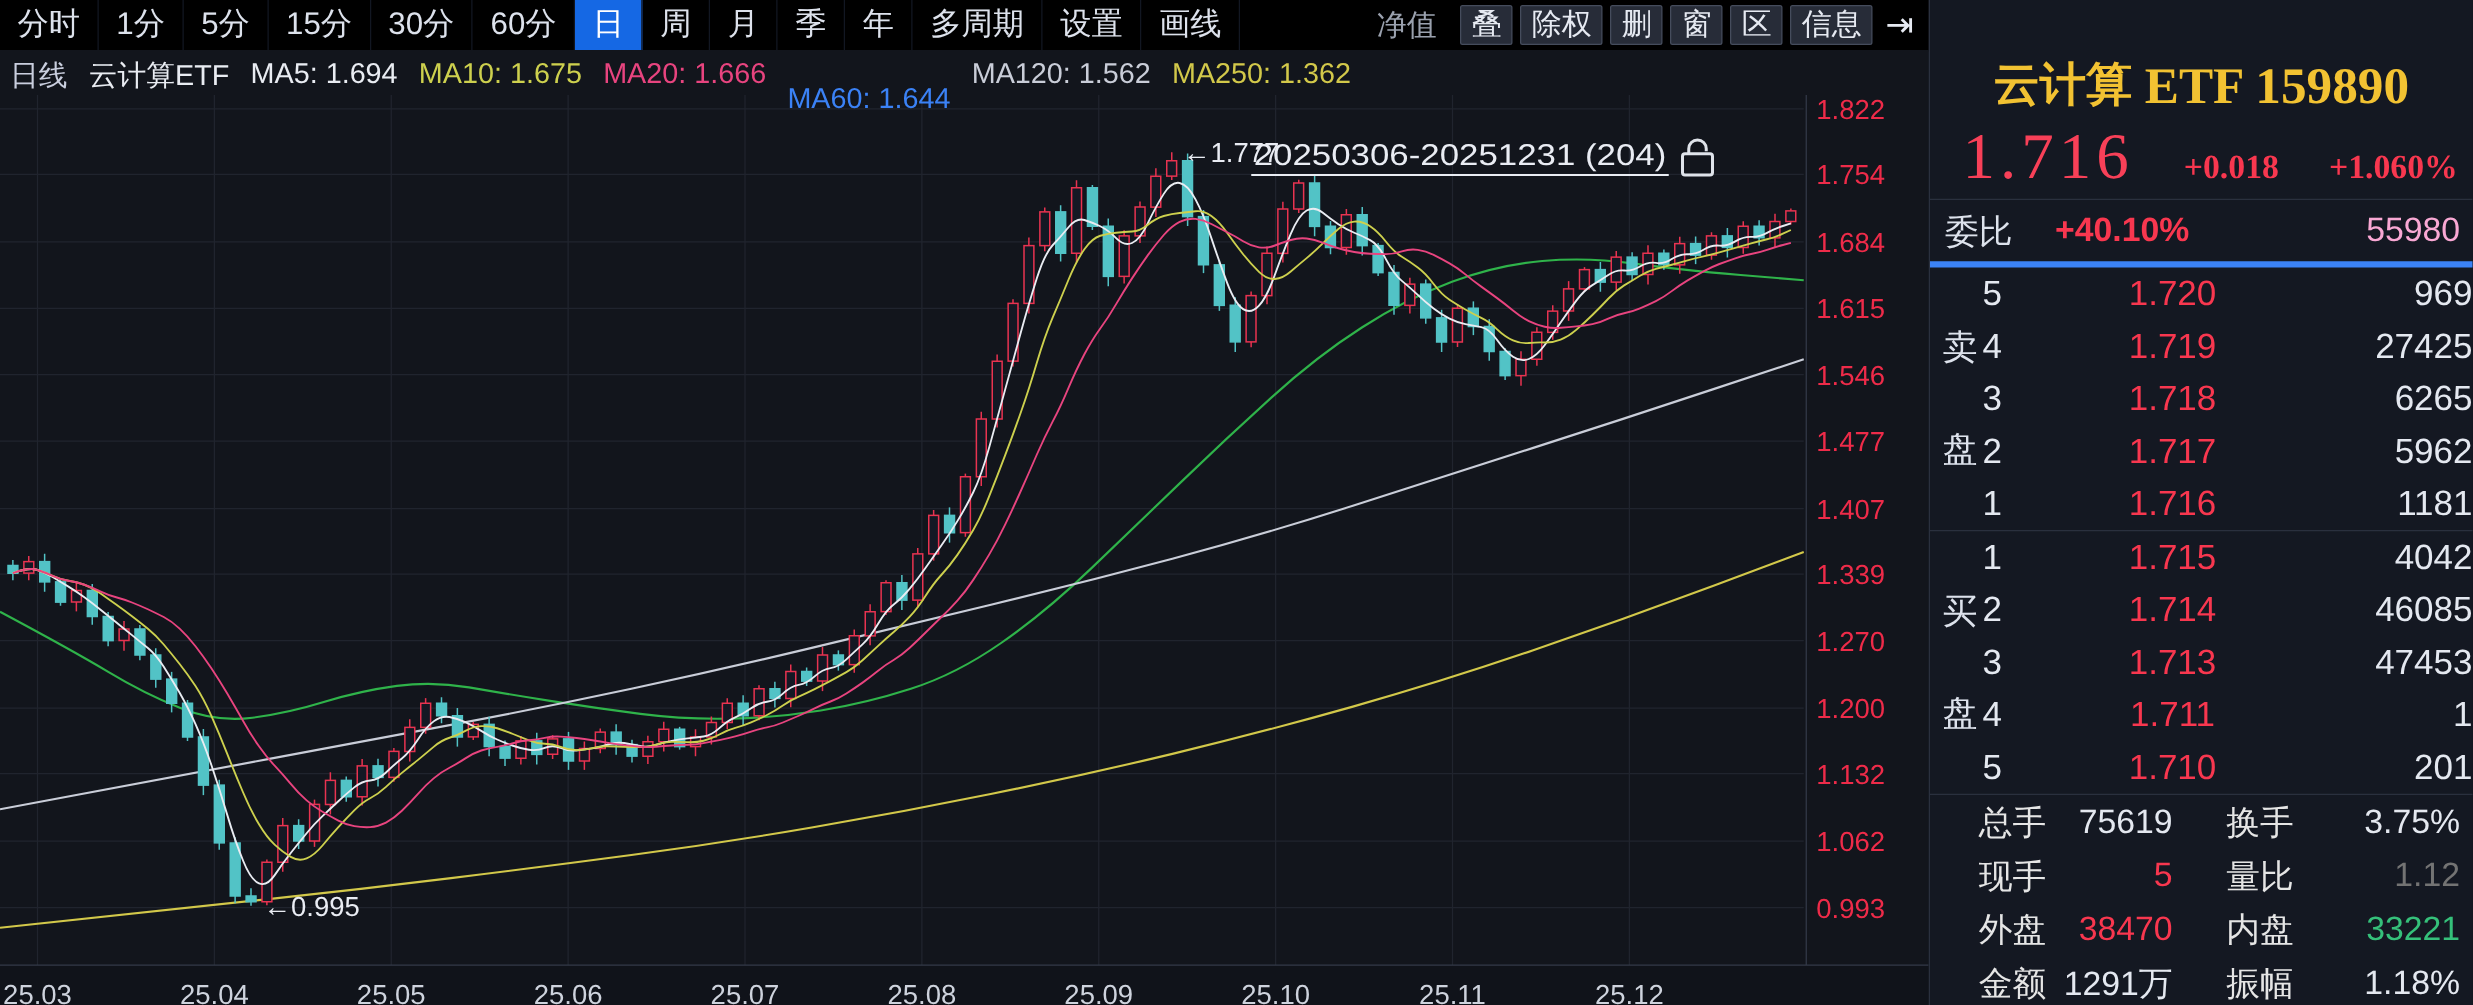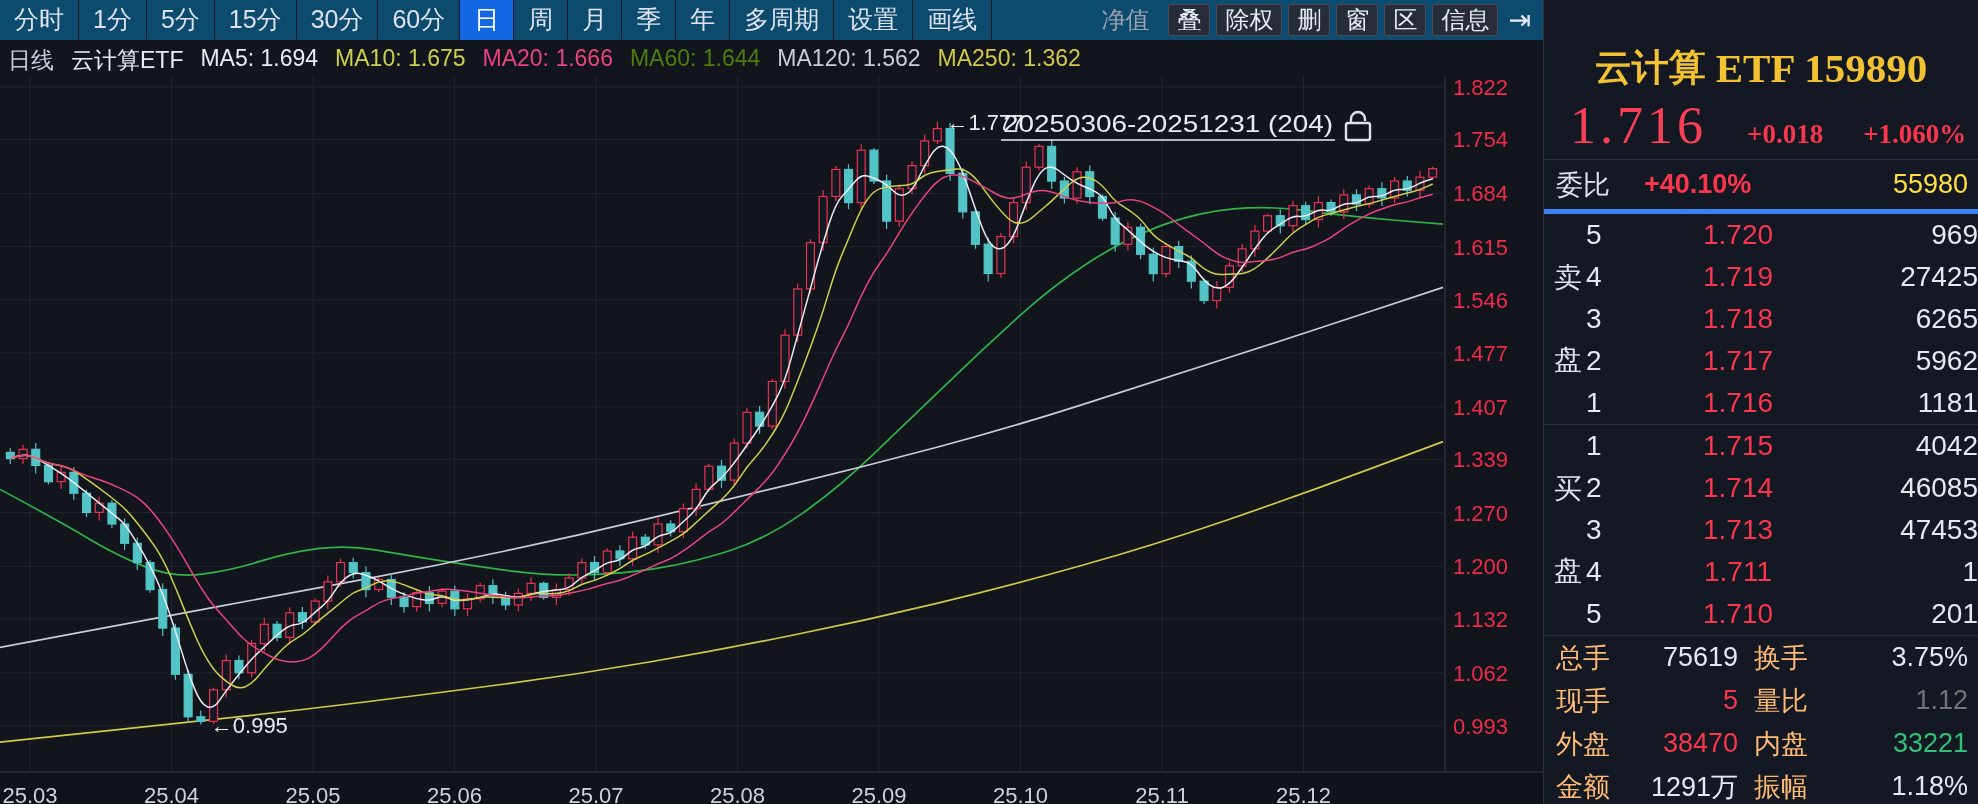--- a/index.html
+++ b/index.html
@@ -1,18 +1,18 @@
 <!DOCTYPE html>
 <html><head>
 <meta charset="utf-8">
 <style>
   html,body{margin:0;padding:0;width:1978px;height:804px;overflow:hidden;background:#12151c;
     font-family:"Liberation Sans","DejaVu Sans",sans-serif;-webkit-font-smoothing:antialiased;}
   
-  .toolbar{position:absolute;left:0;top:0;width:1543px;height:40px;background:#0c4a6e;
+  .toolbar{position:absolute;left:0;top:0;width:1543px;height:40px;background:#000000;
     border-bottom:1px solid #0b0d13;display:flex;align-items:stretch;}
   .tb-period{padding:0 14px;line-height:39px;font-size:25px;color:#dde2ec;border-right:1px solid #121722;cursor:default;white-space:nowrap;}
   .tb-period.active{background:#1568e4;color:#ffffff;}
   .tb-right{margin-left:auto;display:flex;align-items:center;padding-right:4px;}
   .tb-val{color:#9aa1ae;font-size:24px;margin:0 16px 0 8px;white-space:nowrap;}
   .tb-btn{border:1px solid #454c5c;background:#272c38;color:#e6eaf2;font-size:24px;
     line-height:30px;padding:0 8px;margin:0 3px;border-radius:2px;white-space:nowrap;}
   .tb-arrow{color:#e6eaf2;font-size:27px;margin:0 8px 0 7px;}
   
   .ma-bar{position:absolute;left:8px;top:45px;display:flex;gap:17px;font-size:23px;white-space:nowrap;z-index:3;}
@@ -25,32 +25,32 @@
   .p-title{height:57px;display:flex;align-items:center;justify-content:center;gap:10px;margin-top:39px;}
   .t-cn{font-size:37px;font-weight:bold;color:#f2c232;}
   .t-code{font-family:"Liberation Serif","DejaVu Serif",serif;font-size:41px;font-weight:bold;color:#f2c232;}
   .p-price-row{height:63px;display:flex;align-items:baseline;padding:0 6px 0 26px;gap:24px;border-bottom:1px solid #2a303e;}
   .p-price{font-family:"Liberation Serif","DejaVu Serif",serif;font-size:52px;color:#f84058;letter-spacing:4px;}
   .p-chg{font-family:"Liberation Serif","DejaVu Serif",serif;font-size:27px;font-weight:bold;color:#f8374f;margin-left:16px;}
   .p-weibi{height:49px;border-bottom:5px solid #3b82f6;display:grid;grid-template-columns:88px auto 1fr;
     align-items:center;padding:0 10px 0 12px;font-size:27px;}
   .w-lab{color:#dde2ec;}
   .w-val{color:#f8374f;font-weight:bold;}
-  .w-tot{color:#fde047;text-align:right;}
+  .w-tot{color:#f9a8d4;text-align:right;}
   .ob-section{display:flex;border-bottom:1px solid #2a303e;}
   .ob-side{width:36px;display:flex;flex-direction:column;justify-content:space-evenly;align-items:center;
     color:#dde2ec;font-size:28px;padding-left:6px;}
   .ob-rows{flex:1;}
   .ob-row{height:42px;display:grid;grid-template-columns:44px 1fr 132px;align-items:center;font-size:28px;}
   .ob-level{color:#e4e8f0;}
   .ob-price{color:#f8374f;text-align:center;}
   .ob-vol{color:#e4e8f0;text-align:right;}
   .stat-row{height:43px;display:grid;grid-template-columns:92px 1fr 96px 118px;align-items:center;
     font-size:27px;padding:0 10px 0 12px;}
-  .s-lab{color:#fdba74;white-space:nowrap;}
+  .s-lab{color:#e5e5e5;white-space:nowrap;margin-left:27px;}
   .s-v1{text-align:right;padding-right:16px;}
   .s-v2{text-align:right;}
 </style>
 </head>
 <body>
 
 <div class="toolbar">
   <div class="tb-period">分时</div>
   <div class="tb-period">1分</div>
   <div class="tb-period">5分</div>
@@ -76,21 +76,21 @@
     <span class="tb-arrow">⇥</span>
   </div>
 </div>
 
 <div class="ma-bar">
   <span class="ma-name">日线</span>
   <span style="color:#e9ecf2">云计算ETF</span>
   <span style="color: rgb(233, 236, 242);">MA5: 1.694</span>
   <span style="color: rgb(205, 208, 78);">MA10: 1.675</span>
   <span style="color: rgb(232, 68, 127);">MA20: 1.666</span>
-  <span style="color: #4d7c0f;">MA60: 1.644</span>
+  <span style="color: #3b82f6; margin-top: 20px;">MA60: 1.644</span>
   <span style="color: rgb(201, 205, 216);">MA120: 1.562</span>
   <span style="color: rgb(210, 200, 74);">MA250: 1.362</span>
 </div>
 
 <div class="chart-wrap" id="chart"><svg width="1543" height="764" viewBox="0 0 1543 764" xmlns="http://www.w3.org/2000/svg">
       <rect x="0" y="0" width="1543" height="764" fill="#12151c"></rect>
       <line x1="0" y1="47.0" x2="1443" y2="47.0" stroke="#20242e" stroke-width="1"></line>
       <line x1="0" y1="99.4" x2="1443" y2="99.4" stroke="#20242e" stroke-width="1"></line>
       <line x1="0" y1="153.4" x2="1443" y2="153.4" stroke="#20242e" stroke-width="1"></line>
       <line x1="0" y1="206.6" x2="1443" y2="206.6" stroke="#20242e" stroke-width="1"></line>

